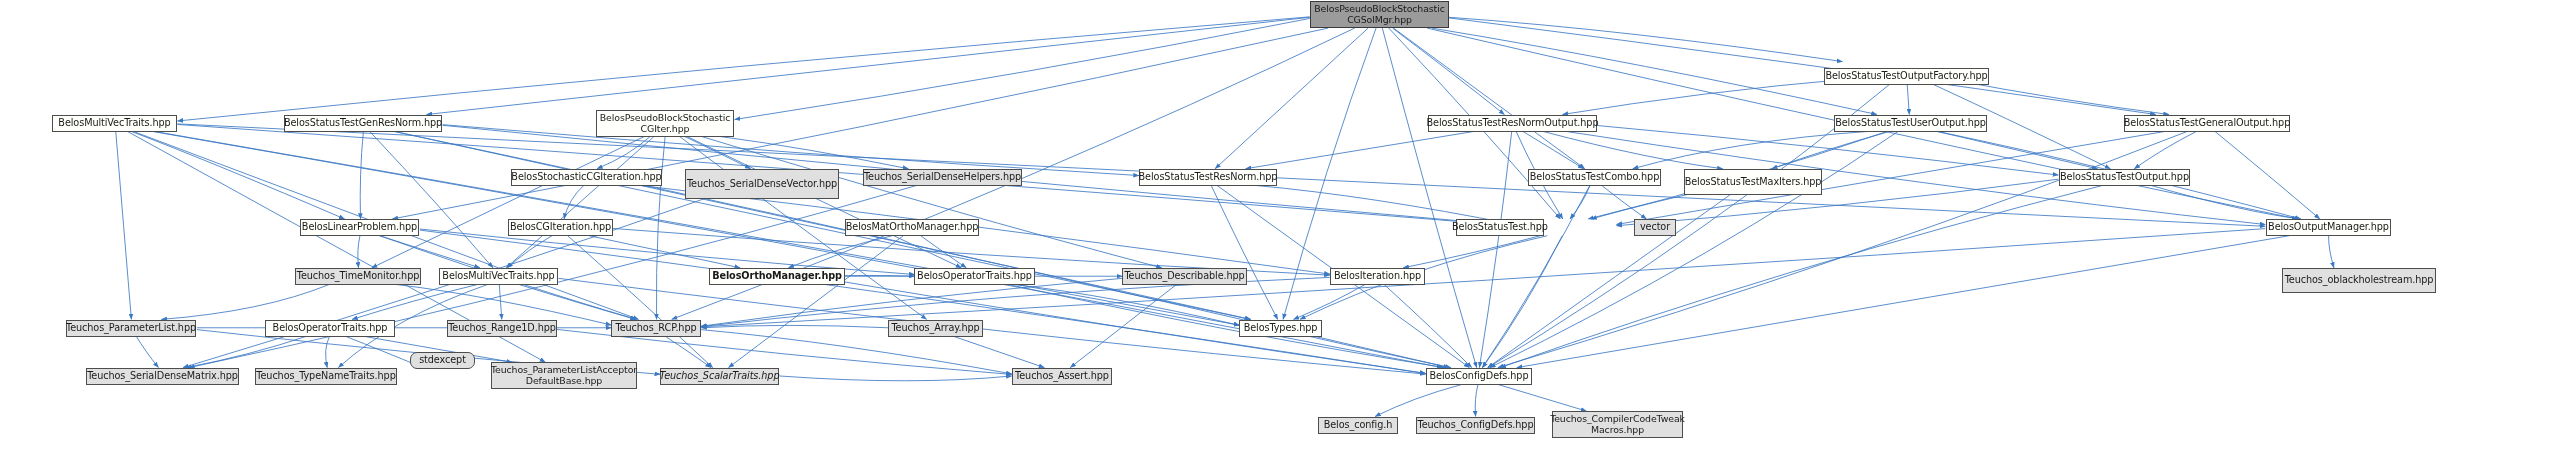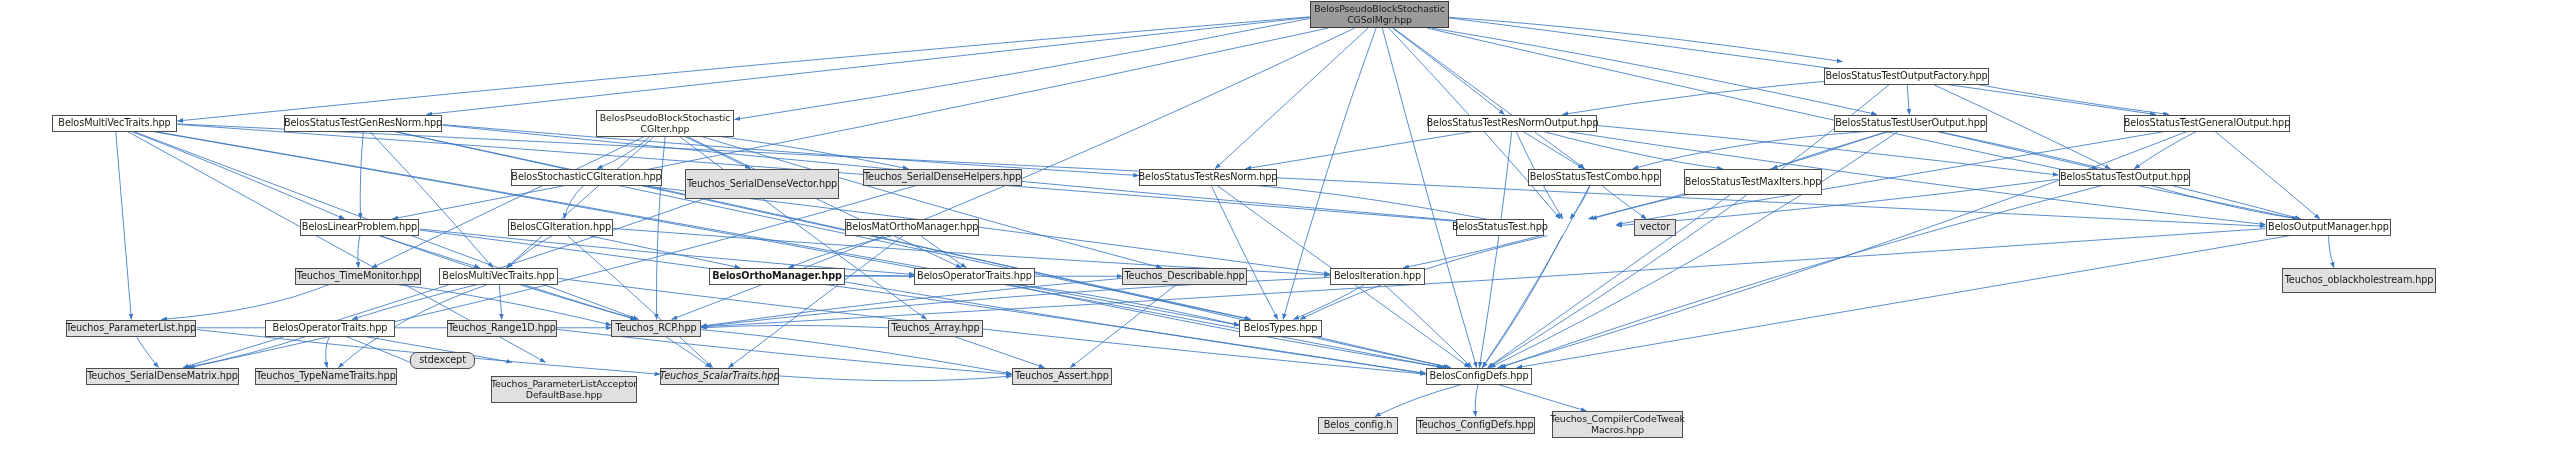--- a/index.html
+++ b/index.html
@@ -188,21 +188,21 @@
       <div class="node ext" style="left: 2258px; top: 268px; width: 154px; height: 25px; margin-left: 24px;">Teuchos_oblackholestream.hpp</div>
       <div class="node ext" style="left: 66px; top: 320px; width: 130px; height: 17px;">Teuchos_ParameterList.hpp</div>
       <div class="node" style="left: 265px; top: 320px; width: 130px; height: 17px;">BelosOperatorTraits.hpp</div>
       <div class="node ext" style="left: 447px; top: 320px; width: 110px; height: 17px;">Teuchos_Range1D.hpp</div>
       <div class="node ext" style="left: 611px; top: 320px; width: 90px; height: 17px; text-align: right;">Teuchos_RCP.hpp</div>
       <div class="node ext" style="left: 888px; top: 320px; width: 95px; height: 17px;">Teuchos_Array.hpp</div>
       <div class="node" style="left: 1239px; top: 320px; width: 83px; height: 17px;">BelosTypes.hpp</div>
       <div class="node ext" style="left: 86px; top: 368px; width: 153px; height: 17px;">Teuchos_SerialDenseMatrix.hpp</div>
       <div class="node ext" style="left: 255px; top: 368px; width: 142px; height: 17px;">Teuchos_TypeNameTraits.hpp</div>
       <div class="node ext" style="left: 410px; top: 352px; width: 65px; height: 17px; border-radius: 7px;">stdexcept</div>
-      <div class="node ext" style="left: 491px; top: 362px; width: 146px; height: 27px; font-size: 9.4px; margin-top: 14px;">Teuchos_ParameterListAcceptor
+      <div class="node ext" style="left: 491px; top: 362px; width: 146px; height: 27px; font-size: 9.4px;">Teuchos_ParameterListAcceptor
 DefaultBase.hpp</div>
       <div class="node ext" style="left: 660px; top: 368px; width: 119px; height: 17px; font-style: italic;">Teuchos_ScalarTraits.hpp</div>
       <div class="node ext" style="left: 1012px; top: 368px; width: 100px; height: 17px;">Teuchos_Assert.hpp</div>
       <div class="node" style="left: 1426px; top: 368px; width: 106px; height: 17px;">BelosConfigDefs.hpp</div>
       <div class="node ext" style="left: 1318px; top: 417px; width: 80px; height: 17px;">Belos_config.h</div>
       <div class="node ext" style="left: 1416px; top: 417px; width: 119px; height: 17px;">Teuchos_ConfigDefs.hpp</div>
       <div class="node ext" style="left: 1552px; top: 411px; width: 131px; height: 27px; font-size: 9.4px;">Teuchos_CompilerCodeTweak
 Macros.hpp</div>
     </div>
 </div>

